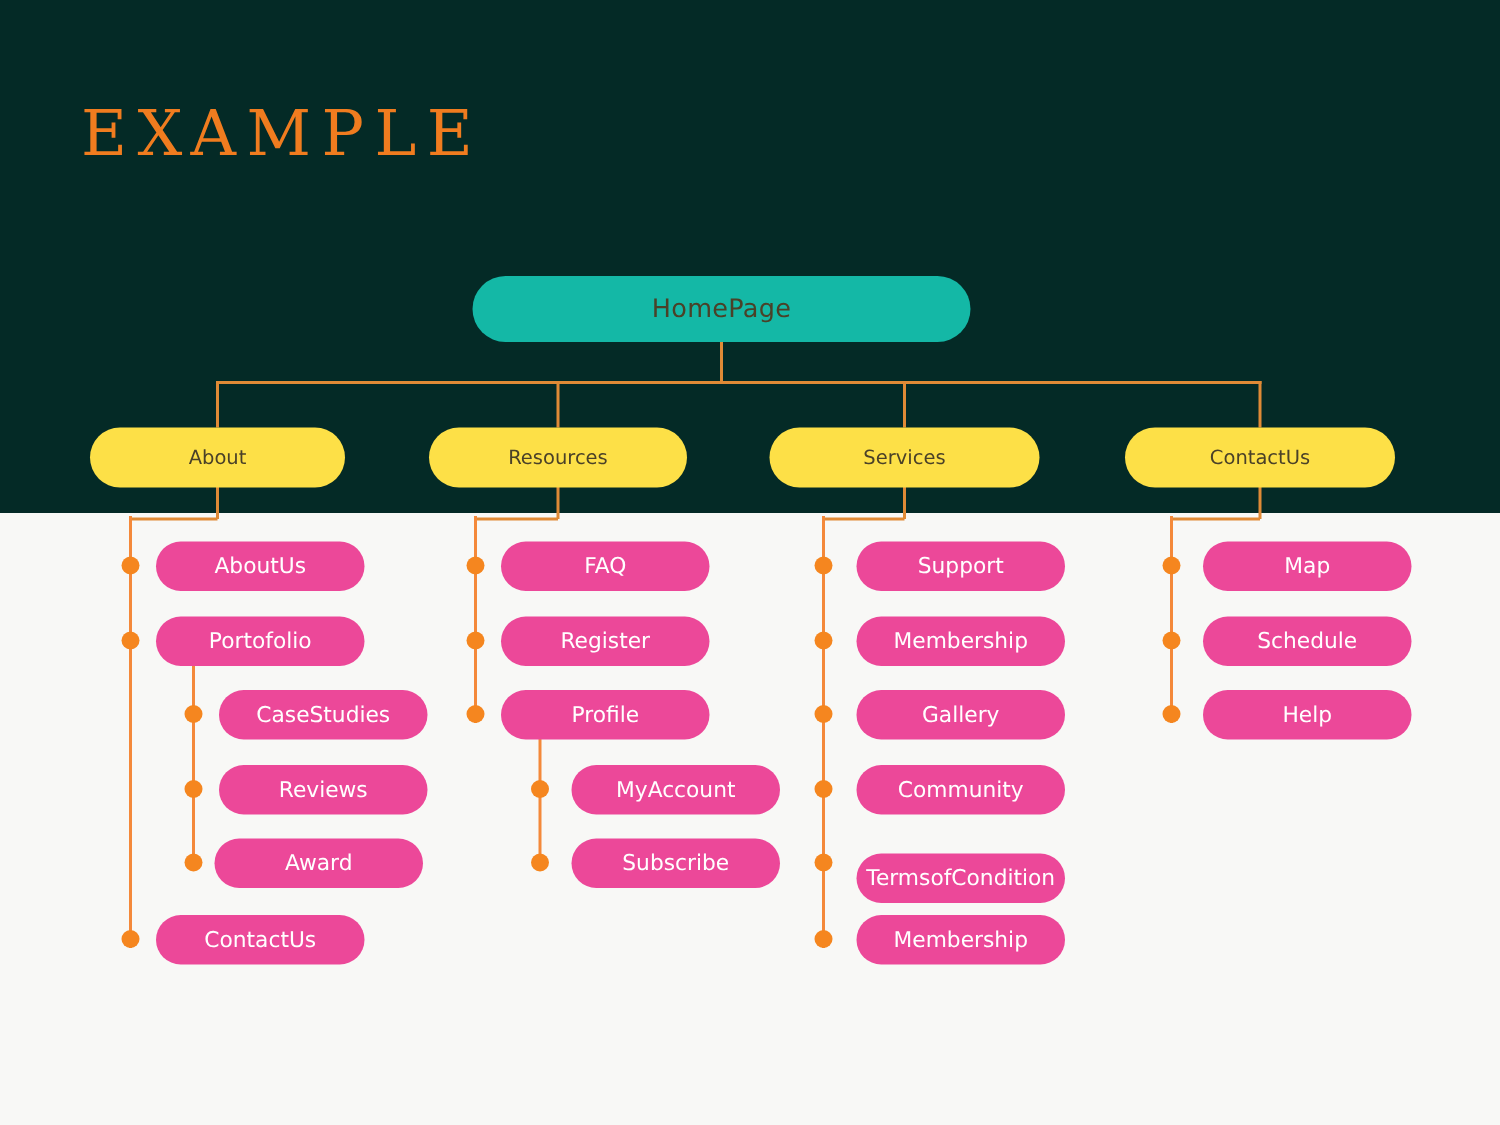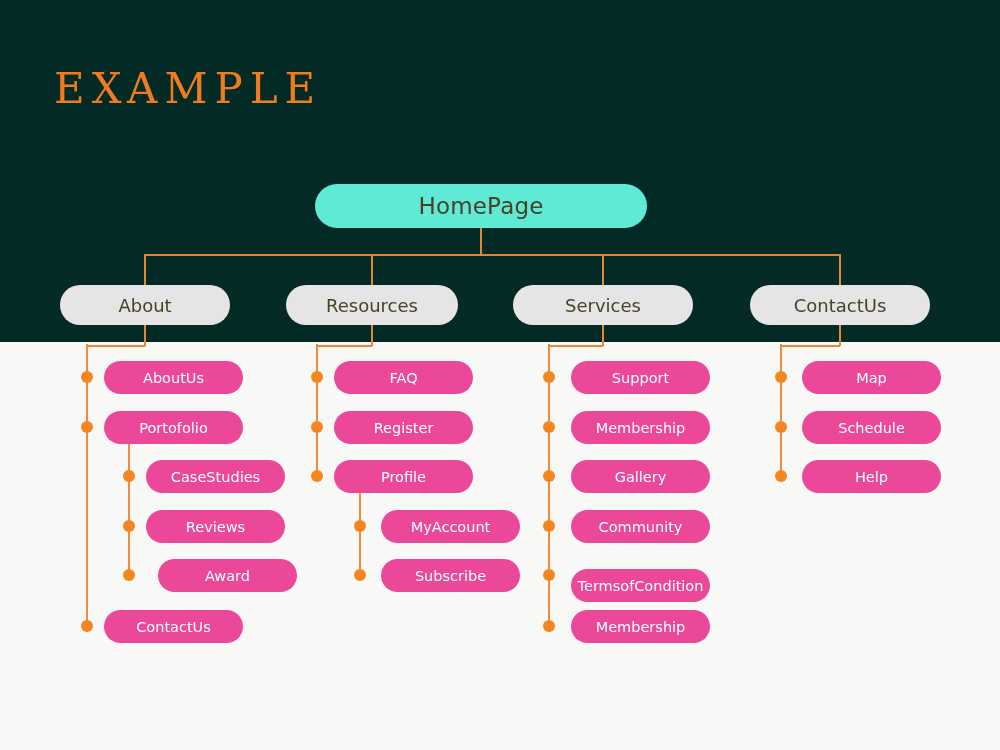--- a/index.html
+++ b/index.html
@@ -91,31 +91,31 @@
   .pill {
     position: absolute;
     display: flex;
     align-items: center;
     justify-content: center;
     box-sizing: border-box;
     z-index: 3;
   }
   .pill-home {
     border-radius: 24px;
-    background: #5eead4;
+    background: #14b8a6;
     color: #4a4128;
-    font-size: 23px;
+    font-size: 17px;
     letter-spacing: 0.2px;
     height: 44px;
   }
   .pill-l2 {
     border-radius: 21px;
-    background: #e5e5e5;
+    background: #fde047;
     color: #4a4128;
-    font-size: 18px;
+    font-size: 13px;
     height: 40px;
     align-items: center;
   }
   .pill-l3 {
     border-radius: 17px;
     background: #ec4899;
     color: #ffffff;
     font-size: 14.5px;
     height: 33px;
   }
@@ -186,21 +186,21 @@
 <div class="pill pill-l3" style="left:146px; top:460px; width:139px;">
   <span>CaseStudies</span>
 </div>
 
 <div class="dot" style="left:123px; top:520px;"></div>
 <div class="pill pill-l3" style="left:146px; top:510px; width:139px;">
   <span>Reviews</span>
 </div>
 
 <div class="dot" style="left:123px; top:569px;"></div>
-<div class="pill pill-l3" style="left:158px; top:559px; width:139px;">
+<div class="pill pill-l3" style="left:143px; top:559px; width:139px;">
   <span>Award</span>
 </div>
 
 <div class="dot" style="left:81px; top:620px;"></div>
 <div class="pill pill-l3" style="left:104px; top:610px; width:139px;">
   <span>ContactUs</span>
 </div>
 
 <div class="dot" style="left:311px; top:371px;"></div>
 <div class="pill pill-l3" style="left:334px; top:361px; width:139px;">

